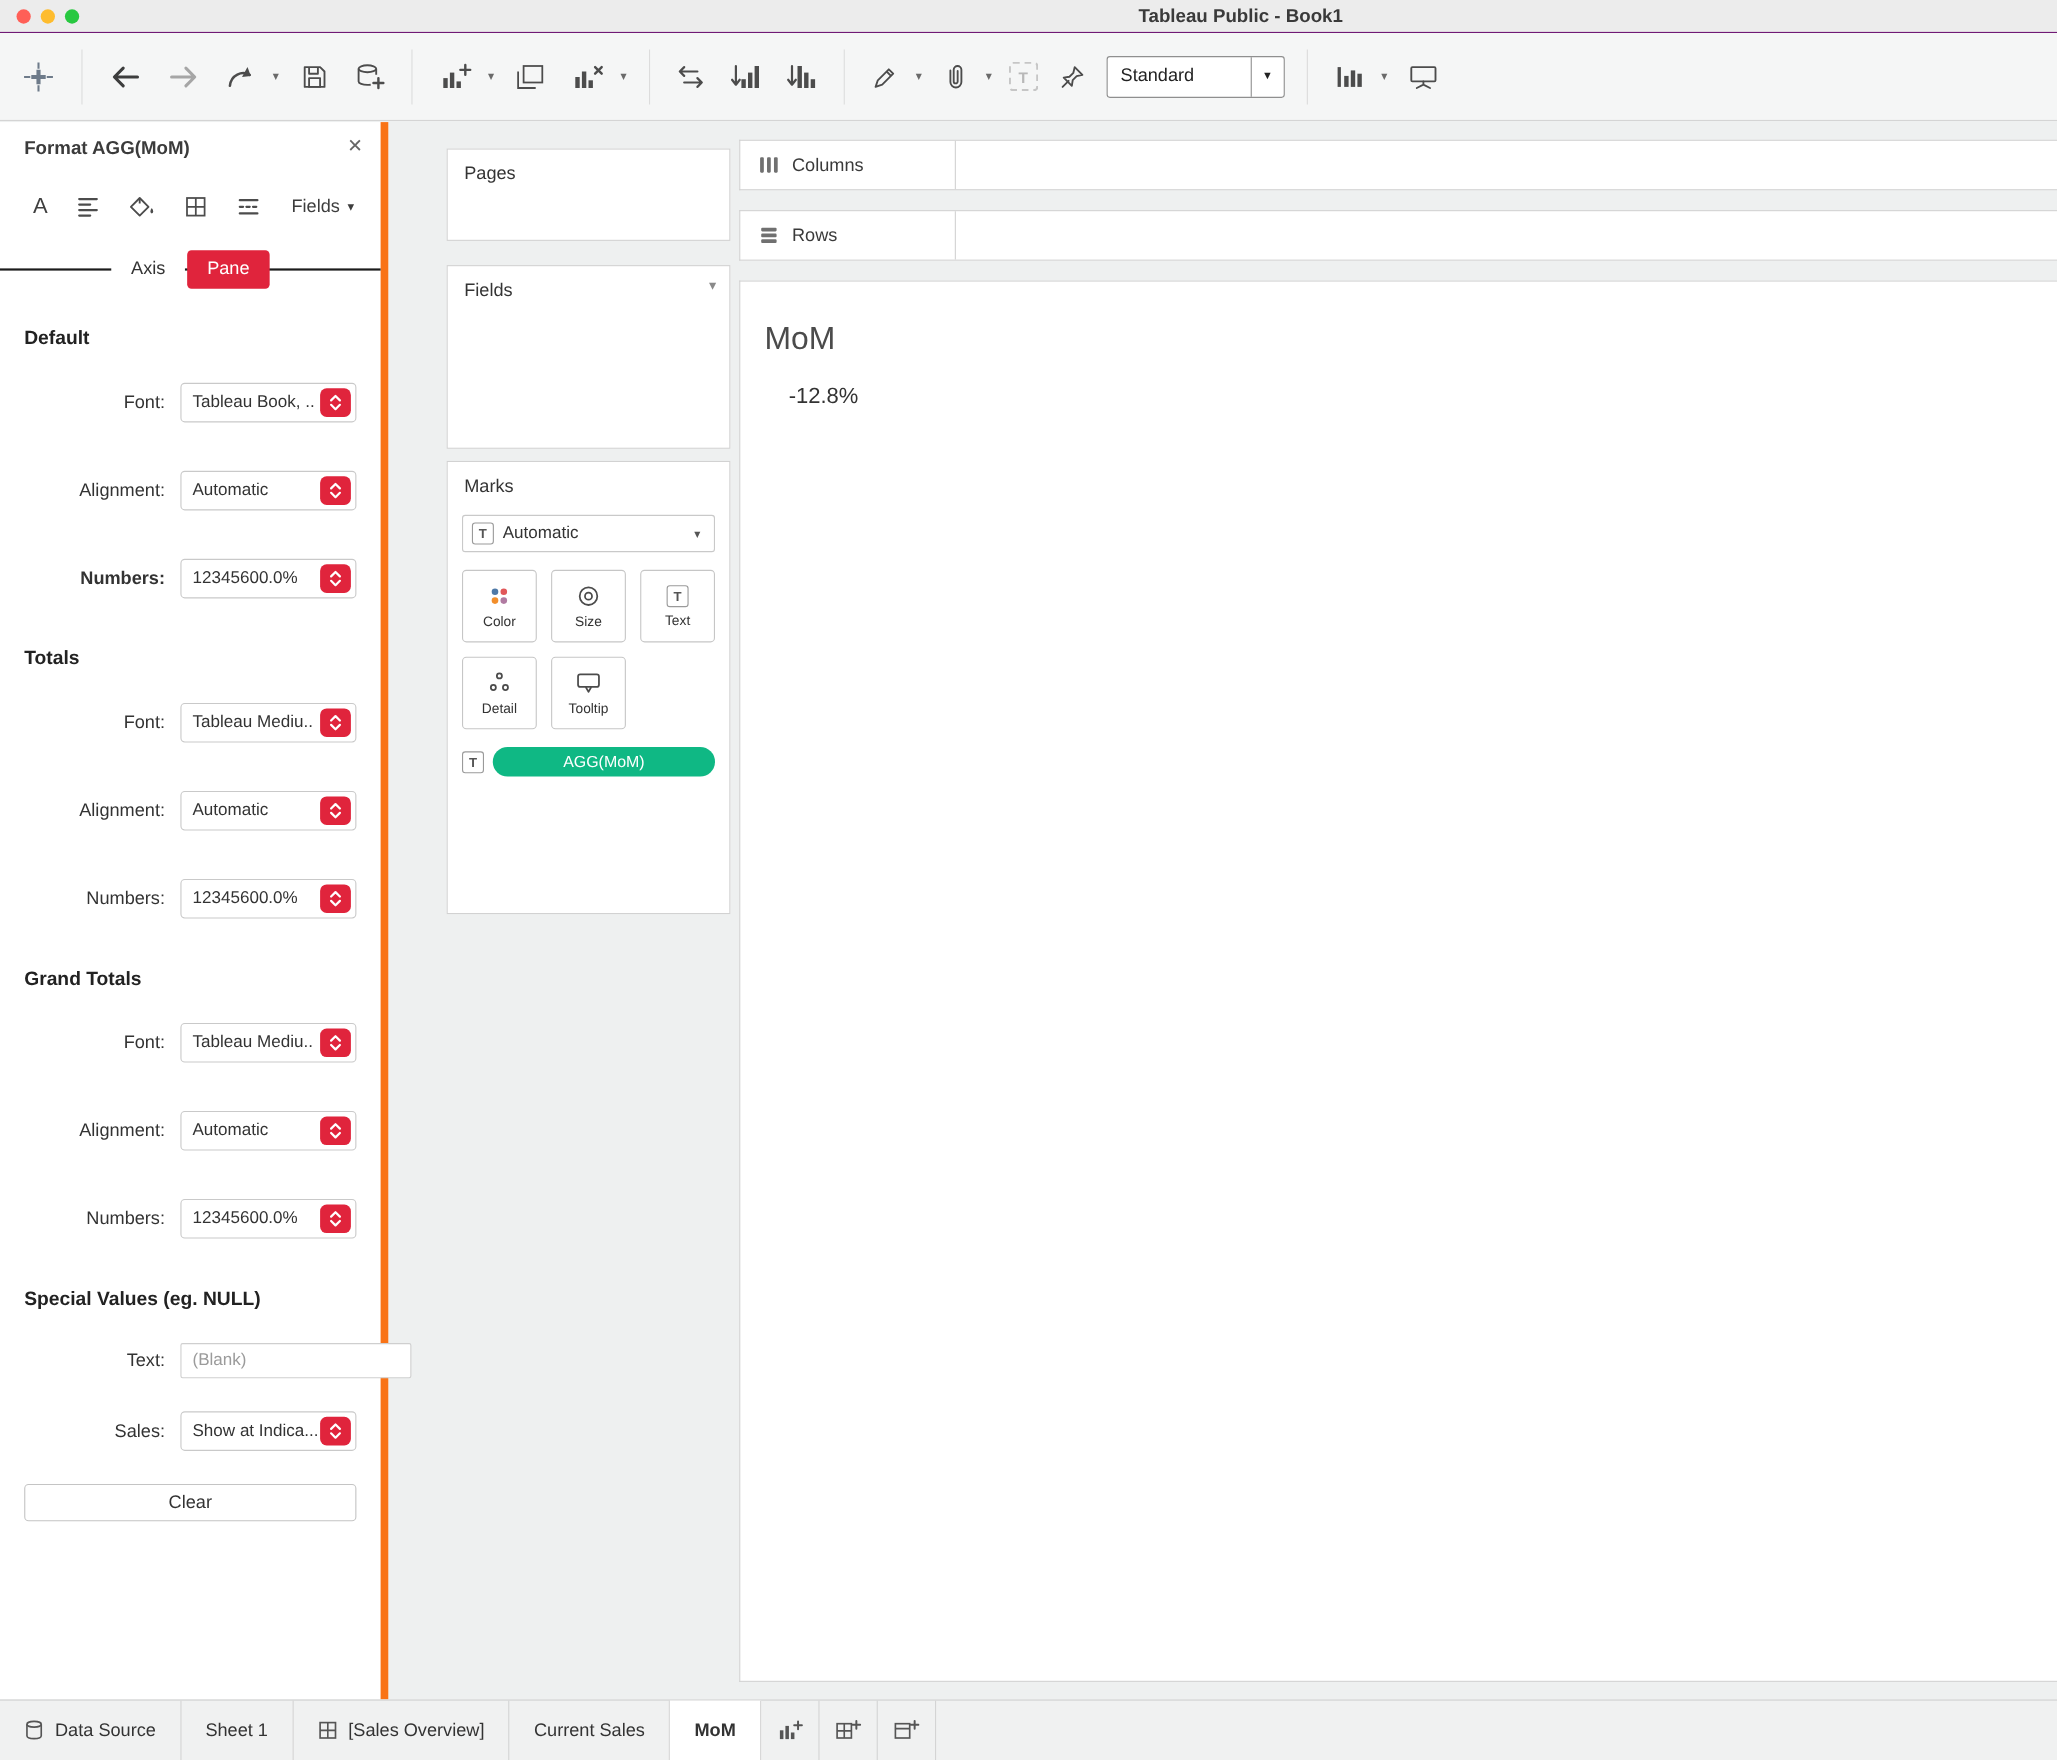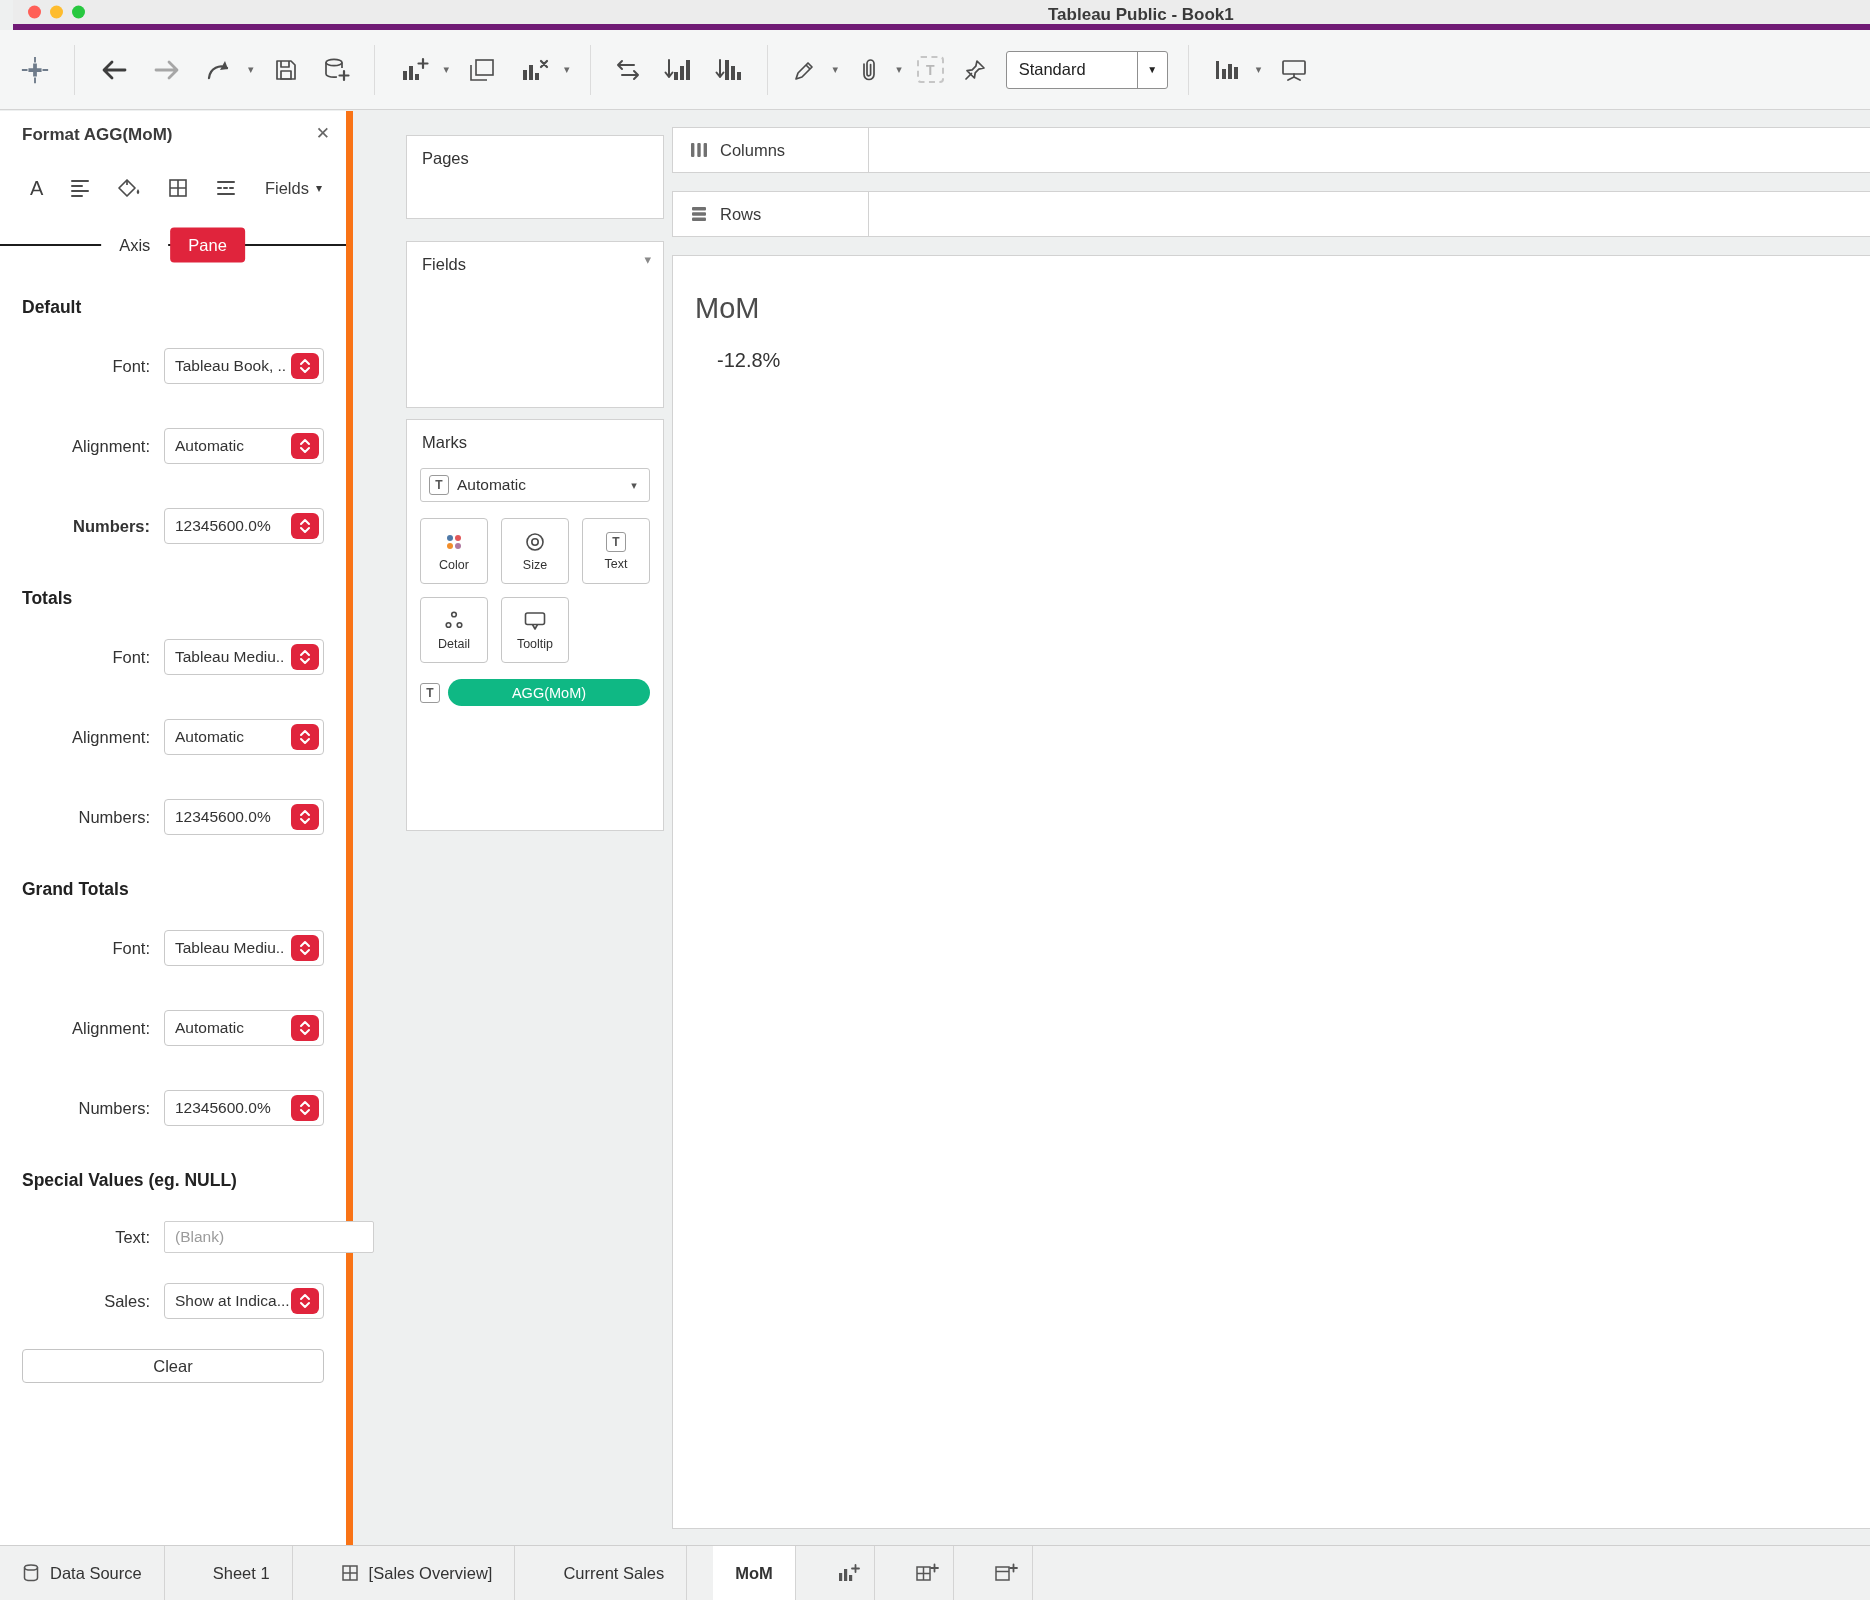--- a/index.html
+++ b/index.html
@@ -10,21 +10,21 @@
   html,body{margin:0;padding:0;}
   body{
     width:1870px;height:1600px;position:relative;overflow:hidden;
     background:#eef0f0;color:#333;
     font-family:"Liberation Sans","DejaVu Sans",sans-serif;
     font-size:16px;
   }
   svg{display:block;}
 
   
-  .titlebar{position:absolute;top:0;left:13px;right:0;height:30px;background:#ececec;border-bottom:6px solid #701a75;}
+  .titlebar{position:absolute;top:0;left:0;right:0;height:30px;background:#ececec;border-bottom:1px solid #701a75;}
   .traffic{position:absolute;left:15px;top:50%;transform:translateY(-50%);display:flex;gap:9px;}
   .tl{width:13px;height:13px;border-radius:50%;}
   .tl.r{background:#ff5f57;}
   .tl.y{background:#febc2e;}
   .tl.g{background:#28c840;}
   .win-title{position:absolute;left:1035px;top:0;line-height:29px;font-weight:bold;font-size:17px;color:#3a3a3a;}
 
   
   .toolbar{position:absolute;top:30px;left:0;right:0;height:80px;background:#f5f6f6;border-bottom:1px solid #d4d4d4;
     display:flex;align-items:center;padding:0 16px;gap:15px;}
@@ -99,21 +99,21 @@
   .shelf-columns{top:16px;text-align:center;}
   .shelf-rows{top:80px;}
   .shelf-label{display:flex;align-items:center;gap:11px;padding:0 16px;width:196px;border-right:1px solid #d2d2d2;
     font-size:16.5px;color:#3a3a3a;flex:0 0 196px;}
   .shelf-area{flex:1;}
   .worksheet{position:absolute;left:0;right:0;top:144px;bottom:16px;background:#fff;border:1px solid #d2d2d2;border-right:none;}
   .ws-title{padding:36px 0 0 22px;font-size:29px;color:#4b4b4b;}
   .ws-value{padding:24px 0 0 44px;font-size:20px;color:#333;}
 
   
-  .sheetbar{position:absolute;left:0;right:0;bottom:0;height:55px;background:#f0f1f1;border-top:1px solid #cfcfcf;display:flex;align-items:stretch;gap:26px;}
+  .sheetbar{position:absolute;left:0;right:0;bottom:0;height:55px;background:#f0f1f1;border-top:1px solid #cfcfcf;display:flex;align-items:stretch;}
   .sheet-tab{display:flex;align-items:center;gap:10px;padding:0 22px;border-right:1px solid #d4d4d4;font-size:16.5px;color:#333;cursor:default;}
   .sheet-tab.active{background:#fff;font-weight:bold;}
   .sheet-tab.icon-only{padding:0 14px;}
 </style>
 </head>
 <body>
 
 <div class="titlebar">
   <div class="traffic">
     <span class="tl r"></span>

